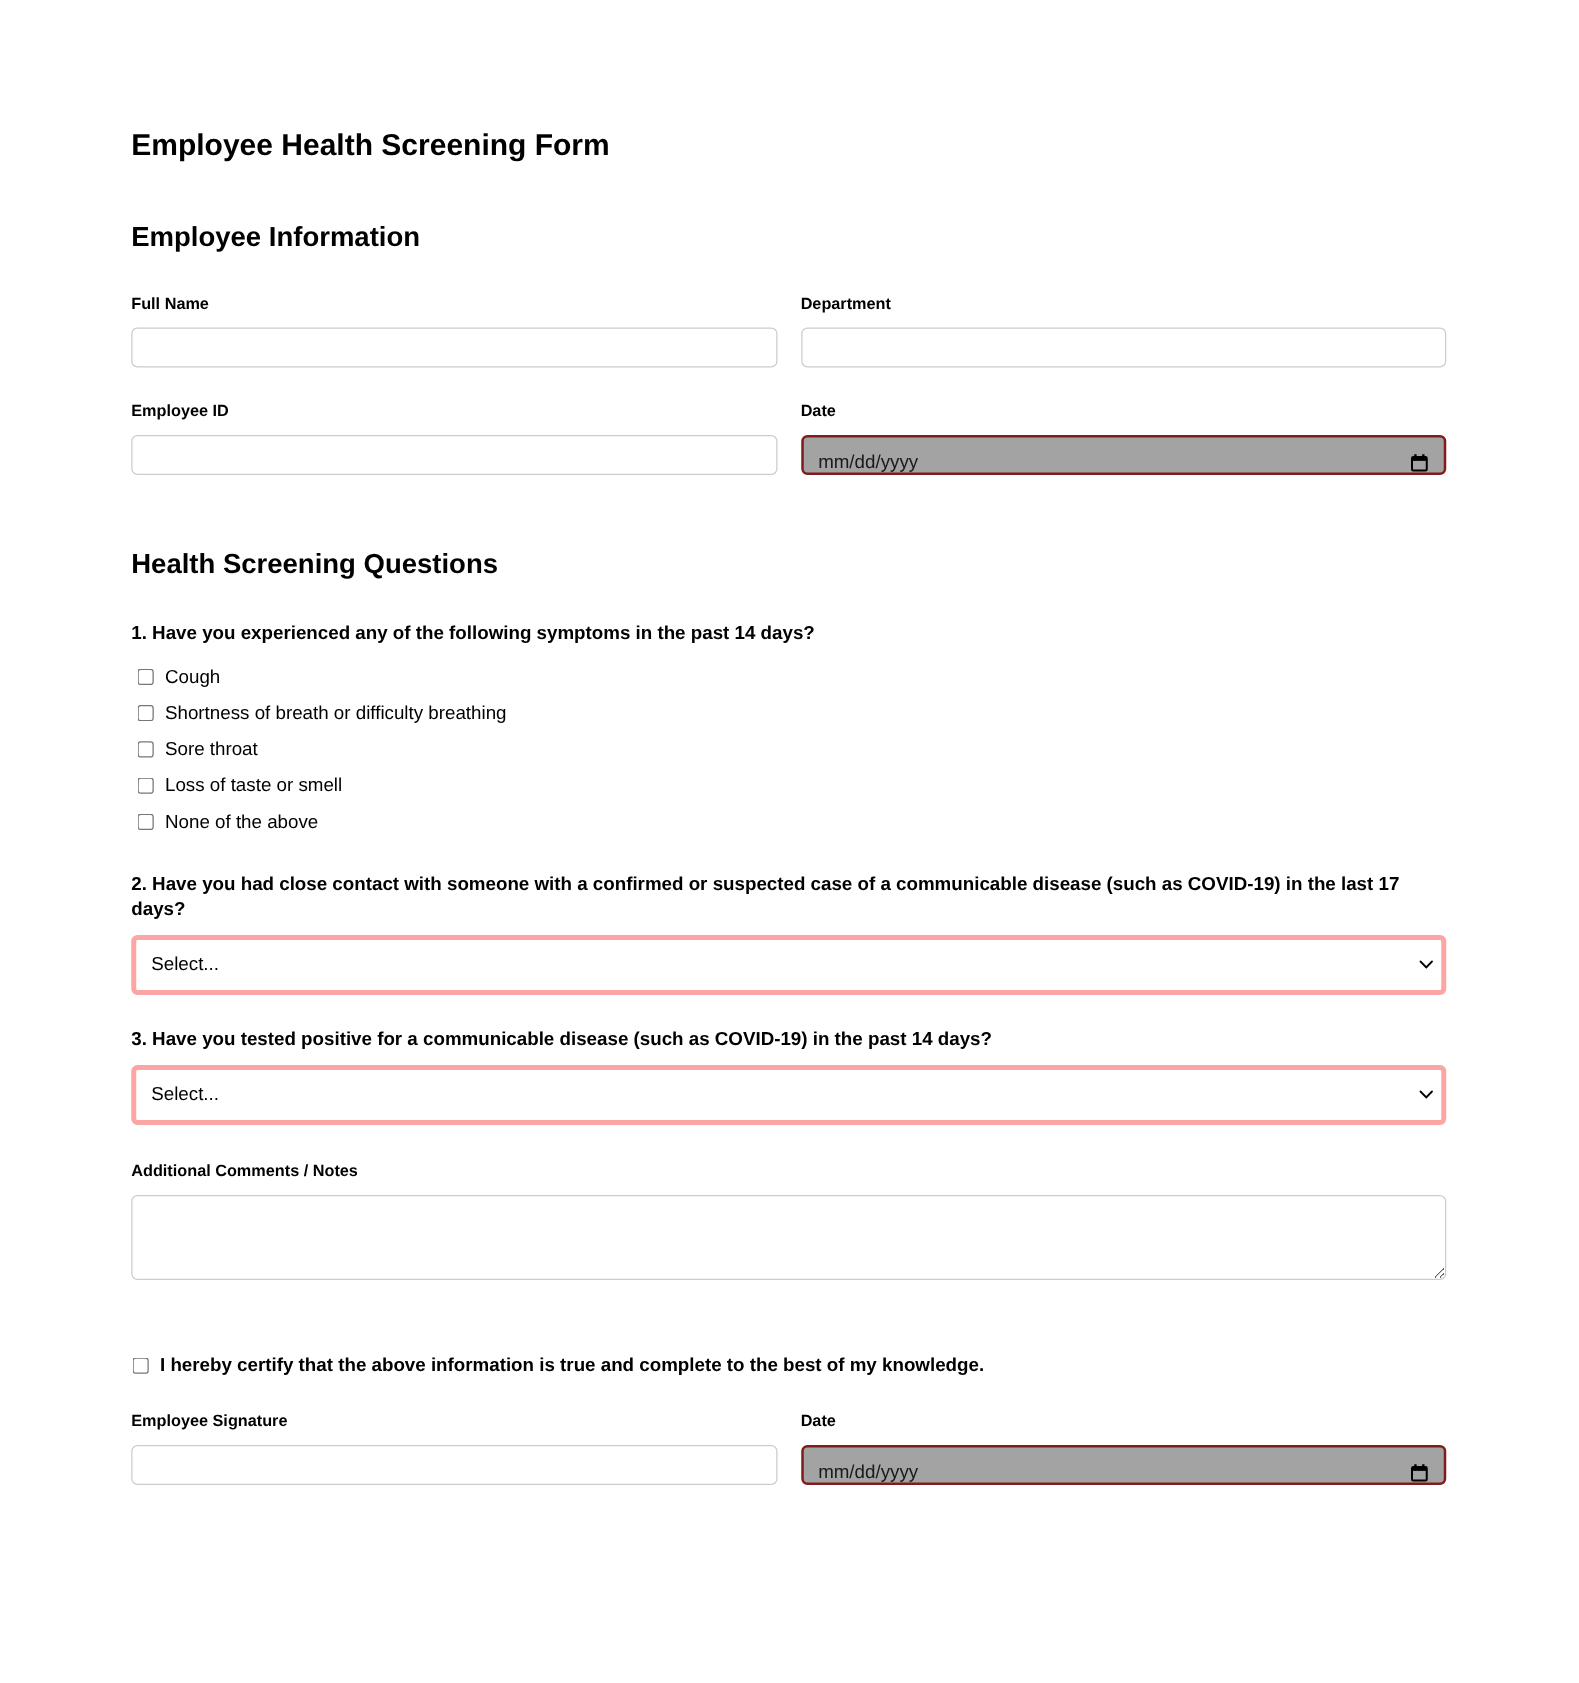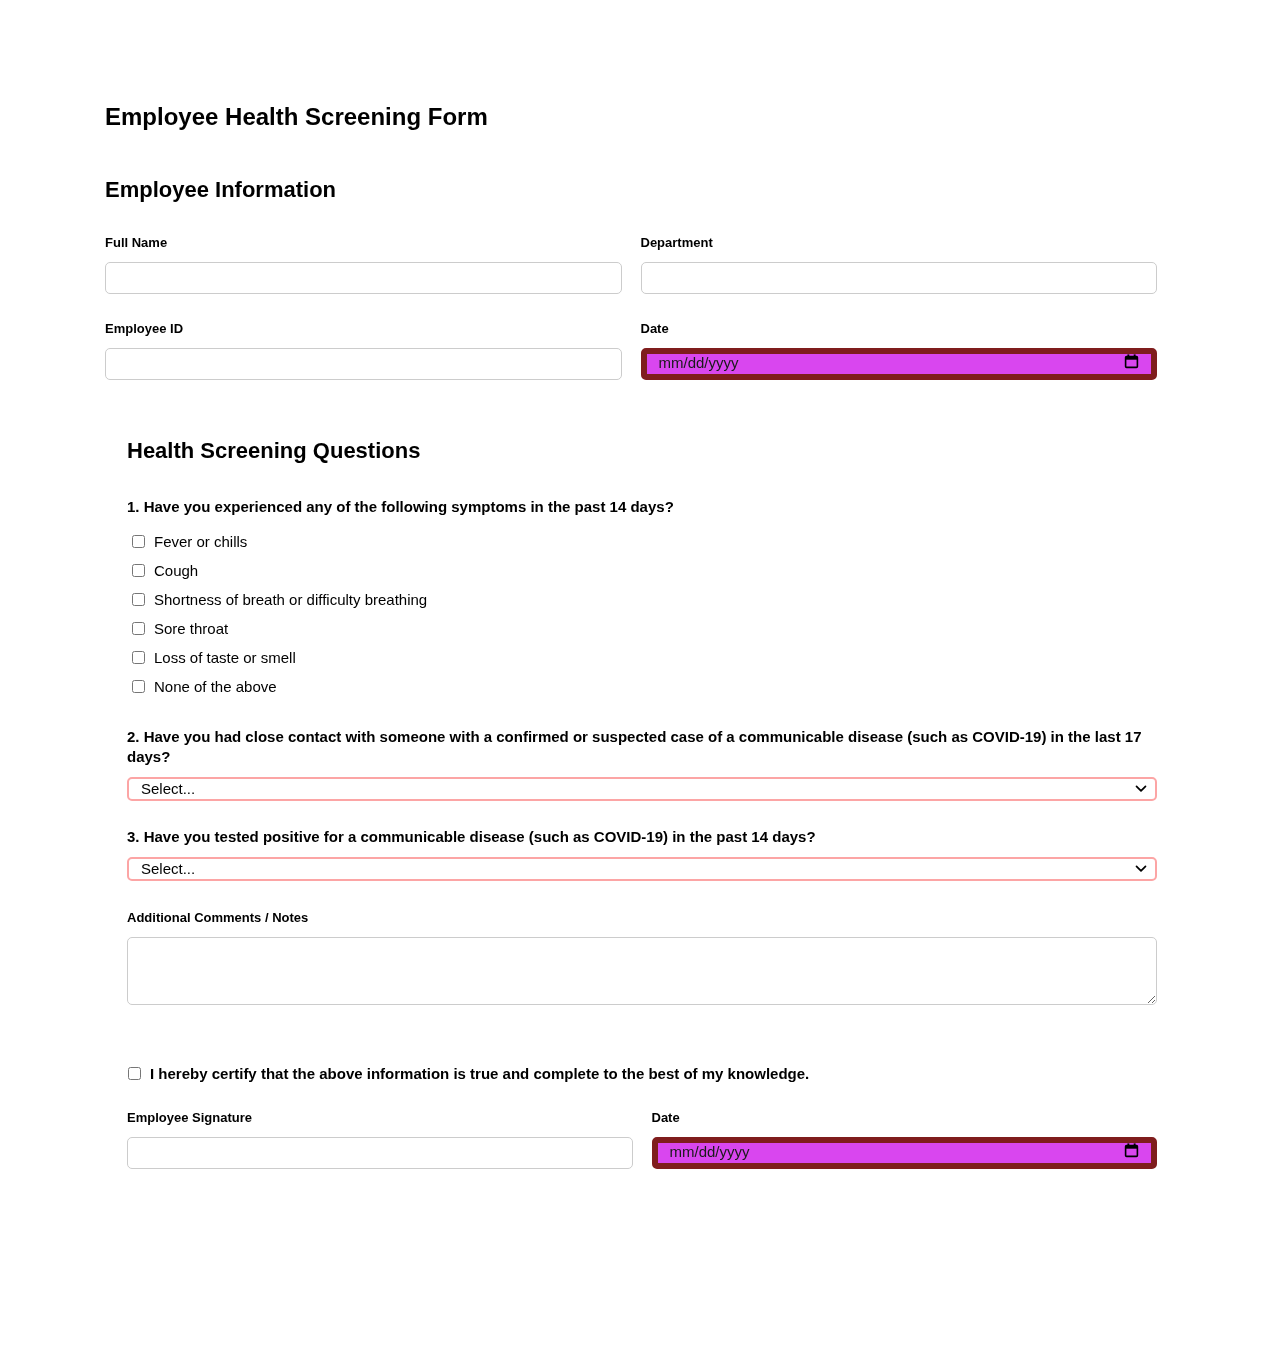--- a/index.html
+++ b/index.html
@@ -24,21 +24,21 @@
     line-height: 1.15;
     margin: 0 0 48px 0;
   }
   .section-heading {
     font-size: 22px;
     font-weight: 700;
     line-height: 21px;
     margin: 0 0 34px 0;
   }
   .section { margin: 0; }
-  .section + .section { margin-top: 60px; margin-left: 22px; }
+  .section + .section { margin-top: 60px; }
 
   .grid-2col {
     display: grid;
     grid-template-columns: 1fr 1fr;
     column-gap: 19px;
     row-gap: 26px;
   }
   .field-label {
     display: block;
     font-size: 13px;
@@ -54,26 +54,26 @@
     border-radius: 5px;
     background: #ffffff;
     padding: 0 12px;
     font-size: 15px;
     font-family: "Liberation Sans", sans-serif;
     color: #000000;
     outline: none;
   }
   .date-box {
     display: flex;
-    align-items: flex-start;
+    align-items: flex-end;
     width: 100%;
     height: 32px;
-    border: 6px solid #7f1d1d;
+    border: 2px solid #7f1d1d;
     border-radius: 5px;
-    background: #d946ef;
+    background: #a3a3a3;
     padding: 0 12px;
   }
   .date-box input {
     flex: 1 1 auto;
     border: none;
     outline: none;
     padding: 0;
     font-size: 15px;
     font-family: "Liberation Sans", sans-serif;
     color: #1a1a1a;
@@ -114,22 +114,22 @@
   .select-wrap {
     position: relative;
     width: 100%;
     margin-bottom: 2px;
   }
   .select-wrap select {
     -webkit-appearance: none;
     appearance: none;
     display: block;
     width: 100%;
-    height: 24px;
-    border: 2px solid #fca5a5;
+    height: 48px;
+    border: 4px solid #fca5a5;
     border-radius: 5px;
     background: #ffffff;
     padding: 0 30px 0 12px;
     font-size: 15px;
     font-family: "Liberation Sans", sans-serif;
     color: #000000;
     outline: none;
   }
   .select-wrap .chevron {
     position: absolute;
@@ -212,24 +212,20 @@
     </div>
 
     <div class="section">
       <h2 class="section-heading">Health Screening Questions</h2>
 
       <div class="question-block">
         <p class="question-label">1. Have you experienced any of the following symptoms in the past 14 days?</p>
         <div class="checkbox-list">
           <label class="checkbox-row">
             <input type="checkbox" style="">
-            <span>Fever or chills</span>
-          </label>
-          <label class="checkbox-row">
-            <input type="checkbox" style="">
             <span>Cough</span>
           </label>
           <label class="checkbox-row">
             <input type="checkbox" style="">
             <span>Shortness of breath or difficulty breathing</span>
           </label>
           <label class="checkbox-row">
             <input type="checkbox" style="">
             <span>Sore throat</span>
           </label>

